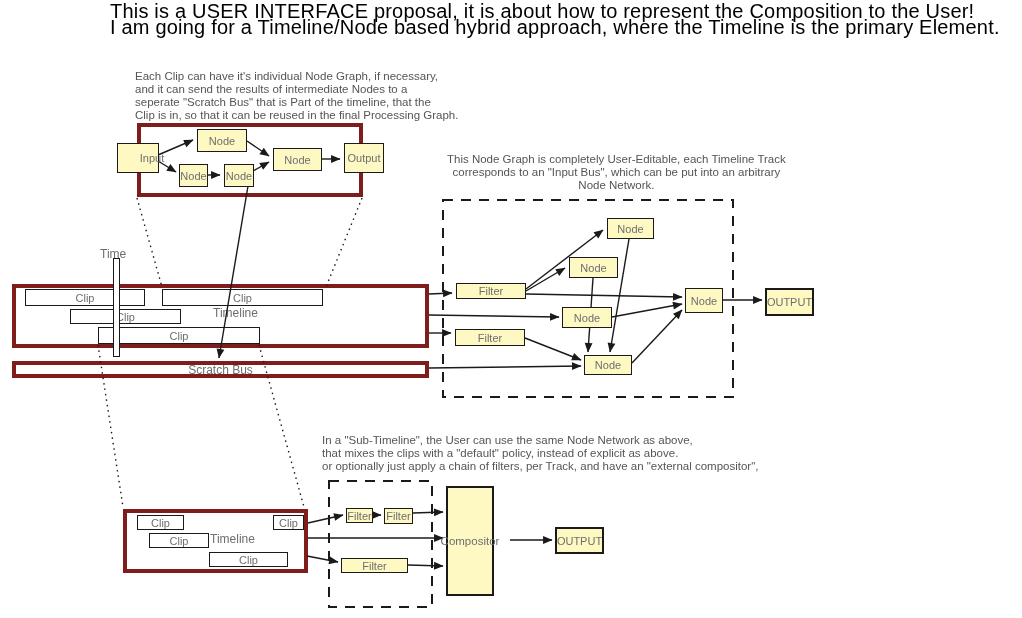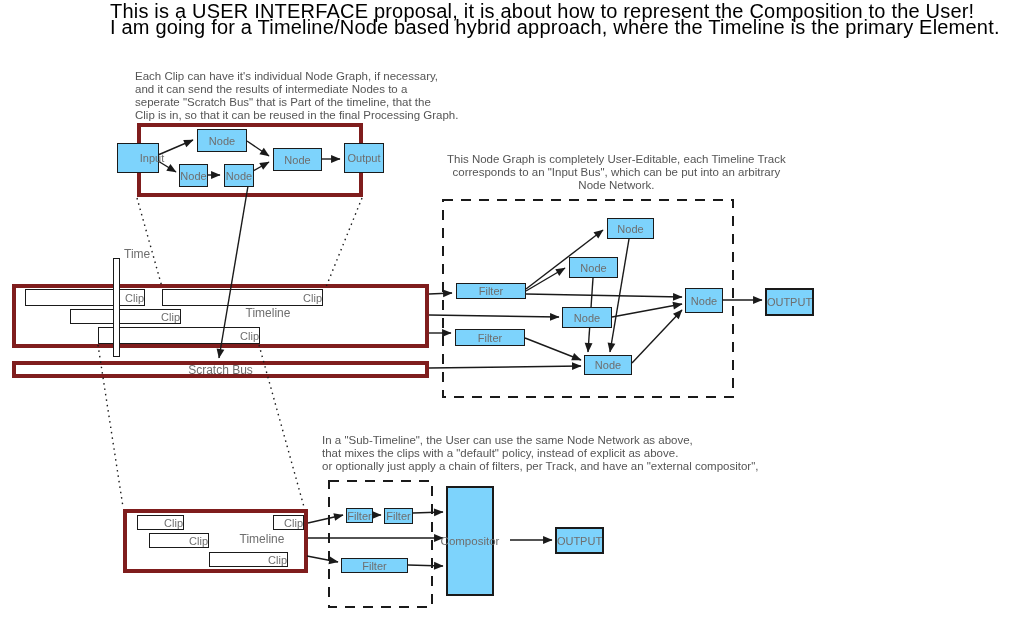--- a/index.html
+++ b/index.html
@@ -3,26 +3,26 @@
 <meta charset="utf-8">
 <style>
   html,body{margin:0;padding:0;background:#fff;}
   #stage{position:relative;width:1022px;height:618px;background:#fff;overflow:hidden;
          font-family:"Liberation Sans","DejaVu Sans",sans-serif;}
   #title{position:absolute;left:110px;top:3px;width:905px;font-weight:normal;
          font-size:20px;line-height:16px;color:#000;letter-spacing:0.2px;z-index:3;white-space:nowrap;}
   .note{position:absolute;color:#555;font-size:11.5px;line-height:13px;z-index:3;white-space:nowrap;}
   .panel{position:absolute;background:#fff;border:4px solid #7f1d1d;box-sizing:border-box;z-index:1;}
   .clip{position:absolute;background:#fff;border:1.5px solid #1a1a1a;box-sizing:border-box;
-        display:flex;align-items:center;justify-content:flex-end;font-size:11px;color:#6e6e6e;z-index:2;}
-  .box{position:absolute;background:#7dd3fc;border:1.5px solid #1a1a1a;box-sizing:border-box;
+        display:flex;align-items:center;justify-content:center;font-size:11px;color:#6e6e6e;z-index:2;}
+  .box{position:absolute;background:#fef9c3;border:1.5px solid #1a1a1a;box-sizing:border-box;
        display:flex;align-items:center;justify-content:center;font-size:11px;color:#6e6e6e;
        z-index:10;white-space:nowrap;}
   .box.thick{border-width:2px;}
-  .lbl{position:absolute;color:#6e6e6e;font-size:12px;z-index:3;white-space:nowrap;text-align:center;margin-left:24px;}
+  .lbl{position:absolute;color:#6e6e6e;font-size:12px;z-index:3;white-space:nowrap;text-align:left;}
   #connectors{position:absolute;left:0;top:0;z-index:5;}
   #playhead{position:absolute;left:113px;top:258px;width:7px;height:99px;background:#fff;
             border:1.5px solid #1a1a1a;box-sizing:border-box;z-index:12;}
   .busline{display:flex;align-items:center;justify-content:center;font-size:12px;color:#6e6e6e;}
 </style>
 </head>
 <body>
 
 <div id="stage">
 

